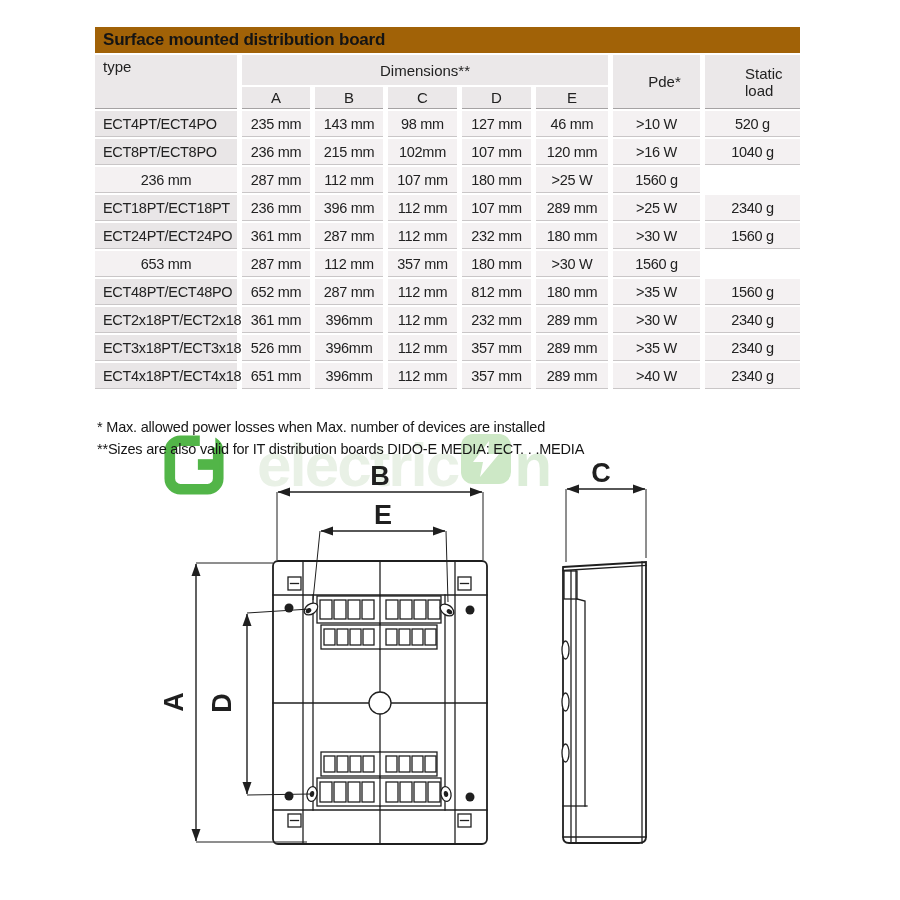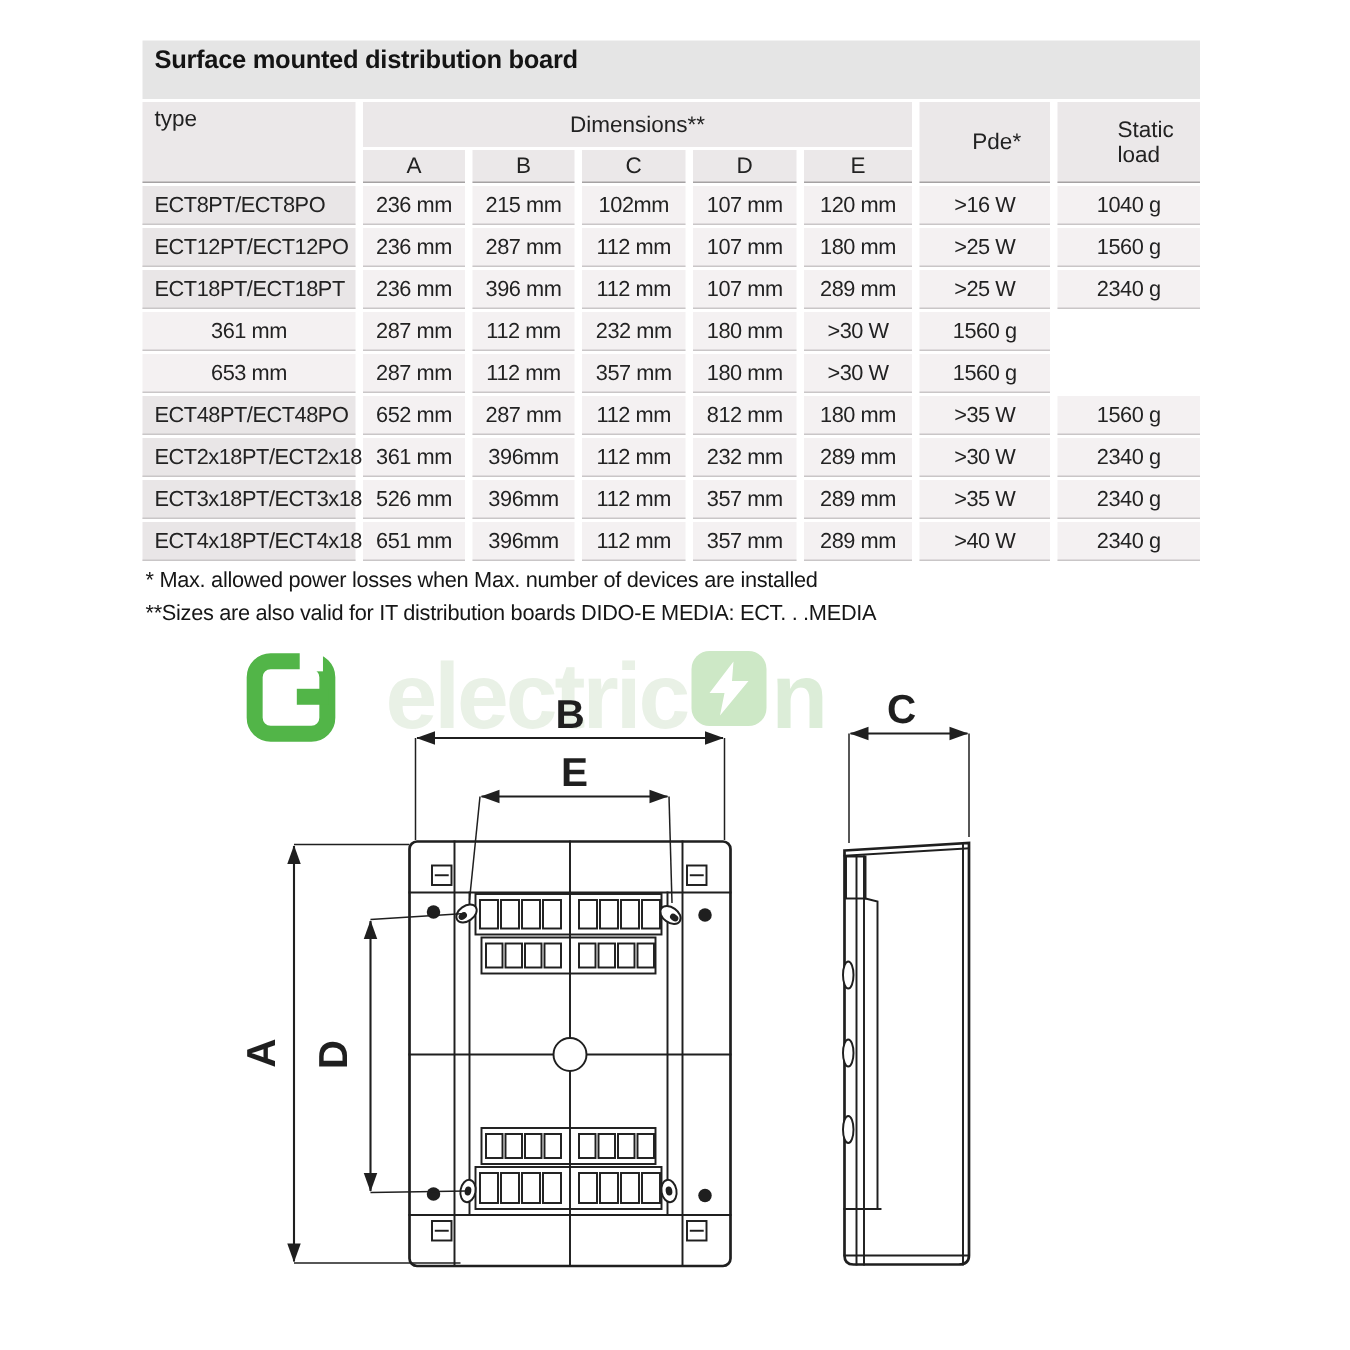--- a/index.html
+++ b/index.html
@@ -4,40 +4,40 @@
 <style>
   html,body{margin:0;padding:0;}
   body{
     width:900px;height:900px;background:#ffffff;position:relative;overflow:hidden;
     font-family:"Liberation Sans", sans-serif;color:#1a1a1a;
     -webkit-font-smoothing:antialiased;
   }
   
   .spec-table{position:absolute;left:95px;top:27px;width:705px;}
   .title-bar{
-    background:#e5e5e5;height:39px;line-height:25px;font-size:17px;font-weight:bold;
+    background:#a16207;height:26px;line-height:25px;font-size:17px;font-weight:bold;
     color:#141414;padding-left:8px;box-sizing:border-box;letter-spacing:-0.2px;
   }
   .grid{display:grid;grid-template-columns:142px 68px 68px 69px 69px 72px 87px 95px;column-gap:5px;}
   .header-grid{grid-template-rows:30px 22px;row-gap:2px;margin-top:2px;}
   .cell{box-sizing:border-box;font-size:15px;color:#222;}
   .hcell{background:#ebe8e9;display:flex;align-items:center;justify-content:center;}
   .type-h{grid-column:1;grid-row:1/3;justify-content:flex-start;align-items:flex-start;
           padding:3px 0 0 8px;border-bottom:1px solid #a5a2a3;}
   .dims-h{grid-column:2/7;grid-row:1;}
   .sub{grid-row:2;border-bottom:1px solid #a5a2a3;}
   .pde-h{grid-column:7;grid-row:1/3;border-bottom:1px solid #a5a2a3;padding-left:16px;}
   .static-h{grid-column:8;grid-row:1/3;border-bottom:1px solid #a5a2a3;padding-left:40px;}
   .row{margin-top:2px;}
   .row .cell{height:26px;line-height:26px;border-bottom:1px solid #c9c6c7;text-align:center;
              font-size:14.5px;letter-spacing:-0.3px;white-space:nowrap;}
   .tcell{background:#e9e6e7;text-align:left !important;padding-left:8px;}
   .dcell{background:#f4f1f2;}
   
-  .footnotes{position:absolute;left:97px;top:376px;font-size:14.5px;line-height:22px;
+  .footnotes{position:absolute;left:97px;top:416px;font-size:14.5px;line-height:22px;
              color:#161616;z-index:3;letter-spacing:-0.2px;}
   
   .watermark{position:absolute;left:163px;top:434px;display:flex;align-items:center;z-index:1;}
   .wm-logo{width:62px;height:62px;margin-right:32px;}
   .wm-text{display:flex;align-items:flex-start;font-weight:bold;font-size:62px;
            letter-spacing:-2px;line-height:62px;}
   .wm-prefix{color:#e9f1e6;}
   .wm-suffix{color:#dcedd8;}
   .wm-bolt{width:50px;height:50px;border-radius:12px;background:#cde8c6;margin:0 3px;
            display:inline-flex;align-items:center;justify-content:center;}
@@ -63,50 +63,60 @@
     <div class="cell hcell sub">A</div>
     <div class="cell hcell sub">B</div>
     <div class="cell hcell sub">C</div>
     <div class="cell hcell sub">D</div>
     <div class="cell hcell sub">E</div>
     <div class="cell hcell pde-h">Pde*</div>
     <div class="cell hcell static-h">Static load</div>
   </div>
 
   <div class="grid row">
+    <div class="cell tcell">ECT4PT/ECT4PO</div>
+    <div class="cell dcell">235 mm</div>
+    <div class="cell dcell">143 mm</div>
+    <div class="cell dcell">98 mm</div>
+    <div class="cell dcell">127 mm</div>
+    <div class="cell dcell">46 mm</div>
+    <div class="cell dcell">&gt;10 W</div>
+    <div class="cell dcell">520 g</div>
+  </div>
+  <div class="grid row">
     <div class="cell tcell">ECT8PT/ECT8PO</div>
     <div class="cell dcell">236 mm</div>
     <div class="cell dcell">215 mm</div>
     <div class="cell dcell">102mm</div>
     <div class="cell dcell">107 mm</div>
     <div class="cell dcell">120 mm</div>
     <div class="cell dcell">&gt;16 W</div>
     <div class="cell dcell">1040 g</div>
   </div>
   <div class="grid row">
-    <div class="cell tcell">ECT12PT/ECT12PO</div>
     <div class="cell dcell">236 mm</div>
     <div class="cell dcell">287 mm</div>
     <div class="cell dcell">112 mm</div>
     <div class="cell dcell">107 mm</div>
     <div class="cell dcell">180 mm</div>
     <div class="cell dcell">&gt;25 W</div>
     <div class="cell dcell">1560 g</div>
   </div>
   <div class="grid row">
     <div class="cell tcell">ECT18PT/ECT18PT</div>
     <div class="cell dcell">236 mm</div>
     <div class="cell dcell">396 mm</div>
     <div class="cell dcell">112 mm</div>
     <div class="cell dcell">107 mm</div>
     <div class="cell dcell">289 mm</div>
     <div class="cell dcell">&gt;25 W</div>
     <div class="cell dcell">2340 g</div>
   </div>
   <div class="grid row">
+    <div class="cell tcell">ECT24PT/ECT24PO</div>
     <div class="cell dcell">361 mm</div>
     <div class="cell dcell">287 mm</div>
     <div class="cell dcell">112 mm</div>
     <div class="cell dcell">232 mm</div>
     <div class="cell dcell">180 mm</div>
     <div class="cell dcell">&gt;30 W</div>
     <div class="cell dcell">1560 g</div>
   </div>
   <div class="grid row">
     <div class="cell dcell">653 mm</div>

